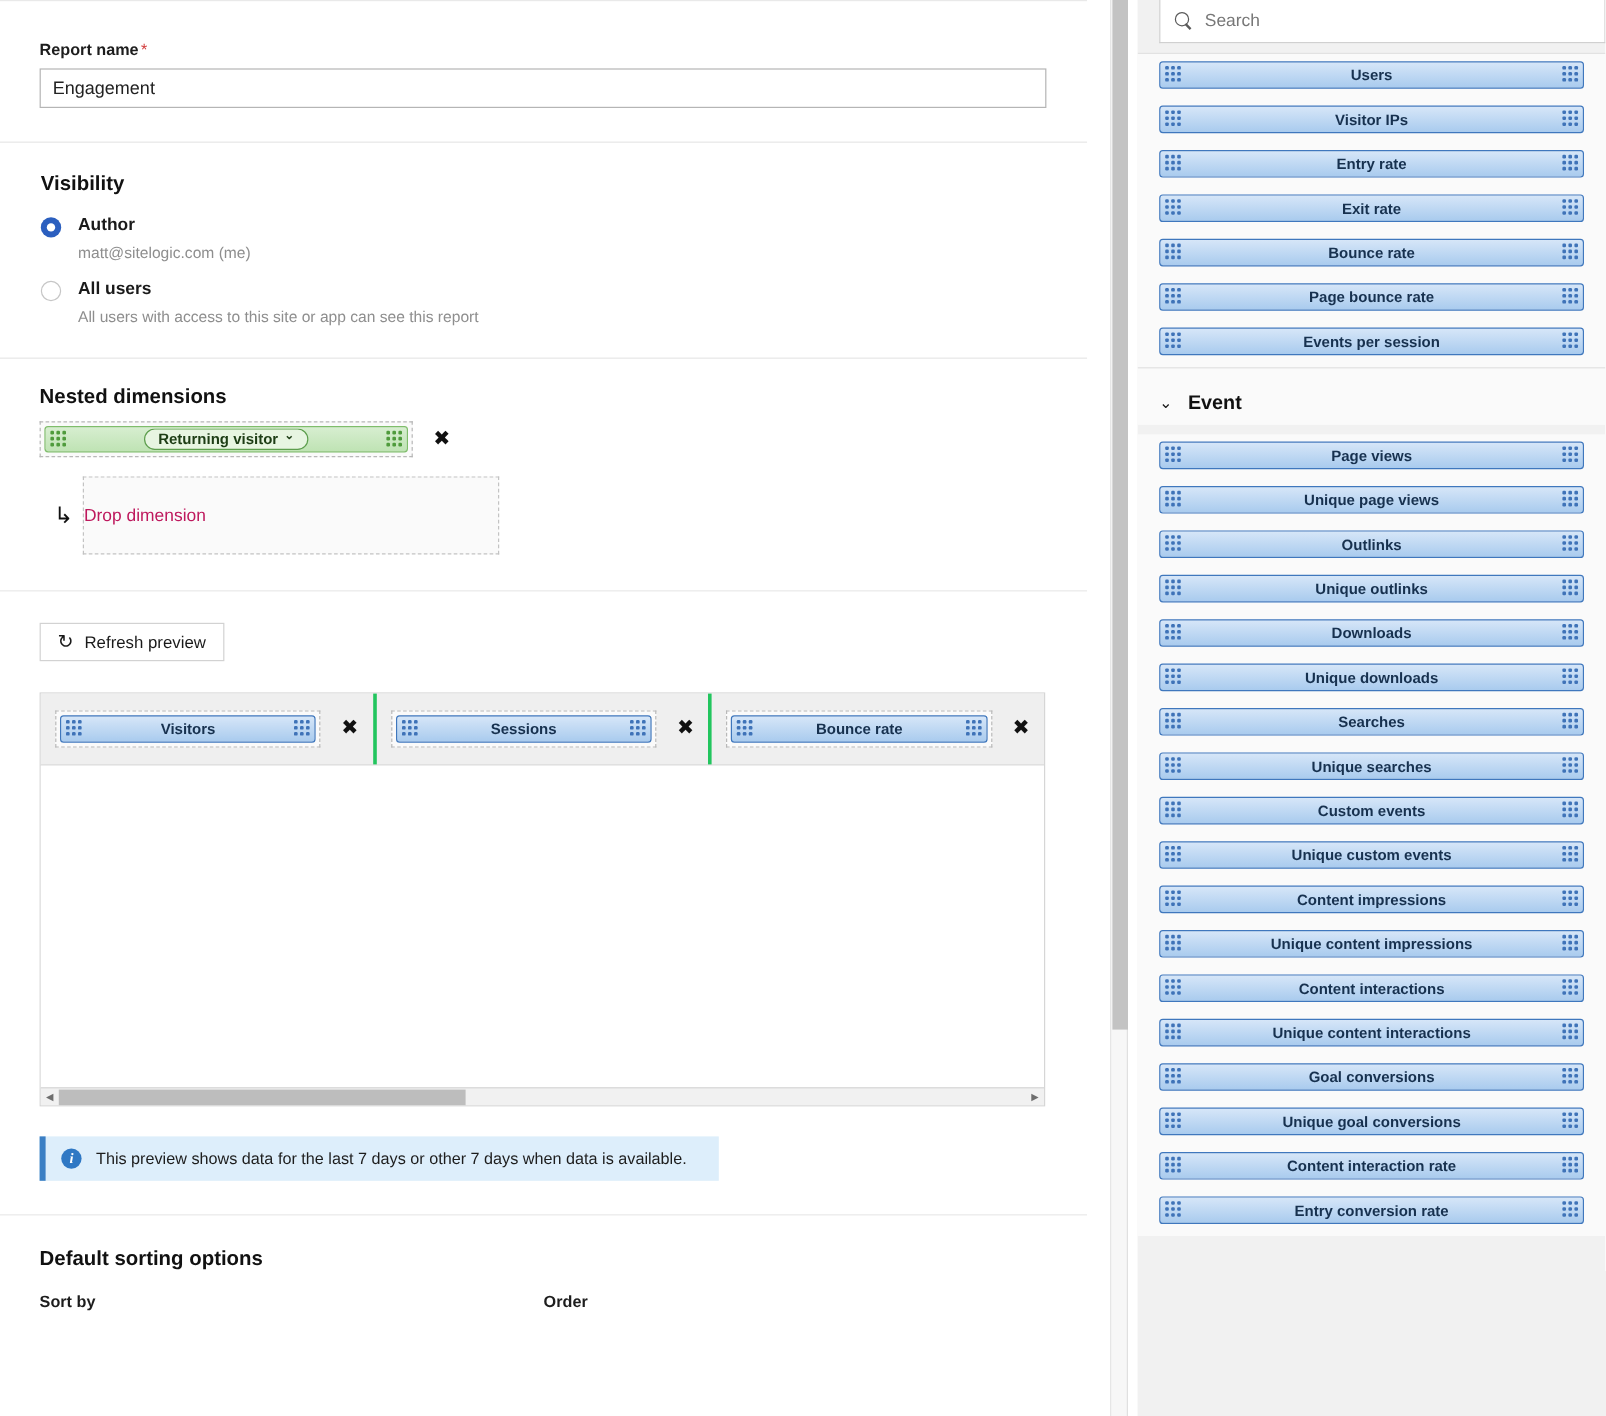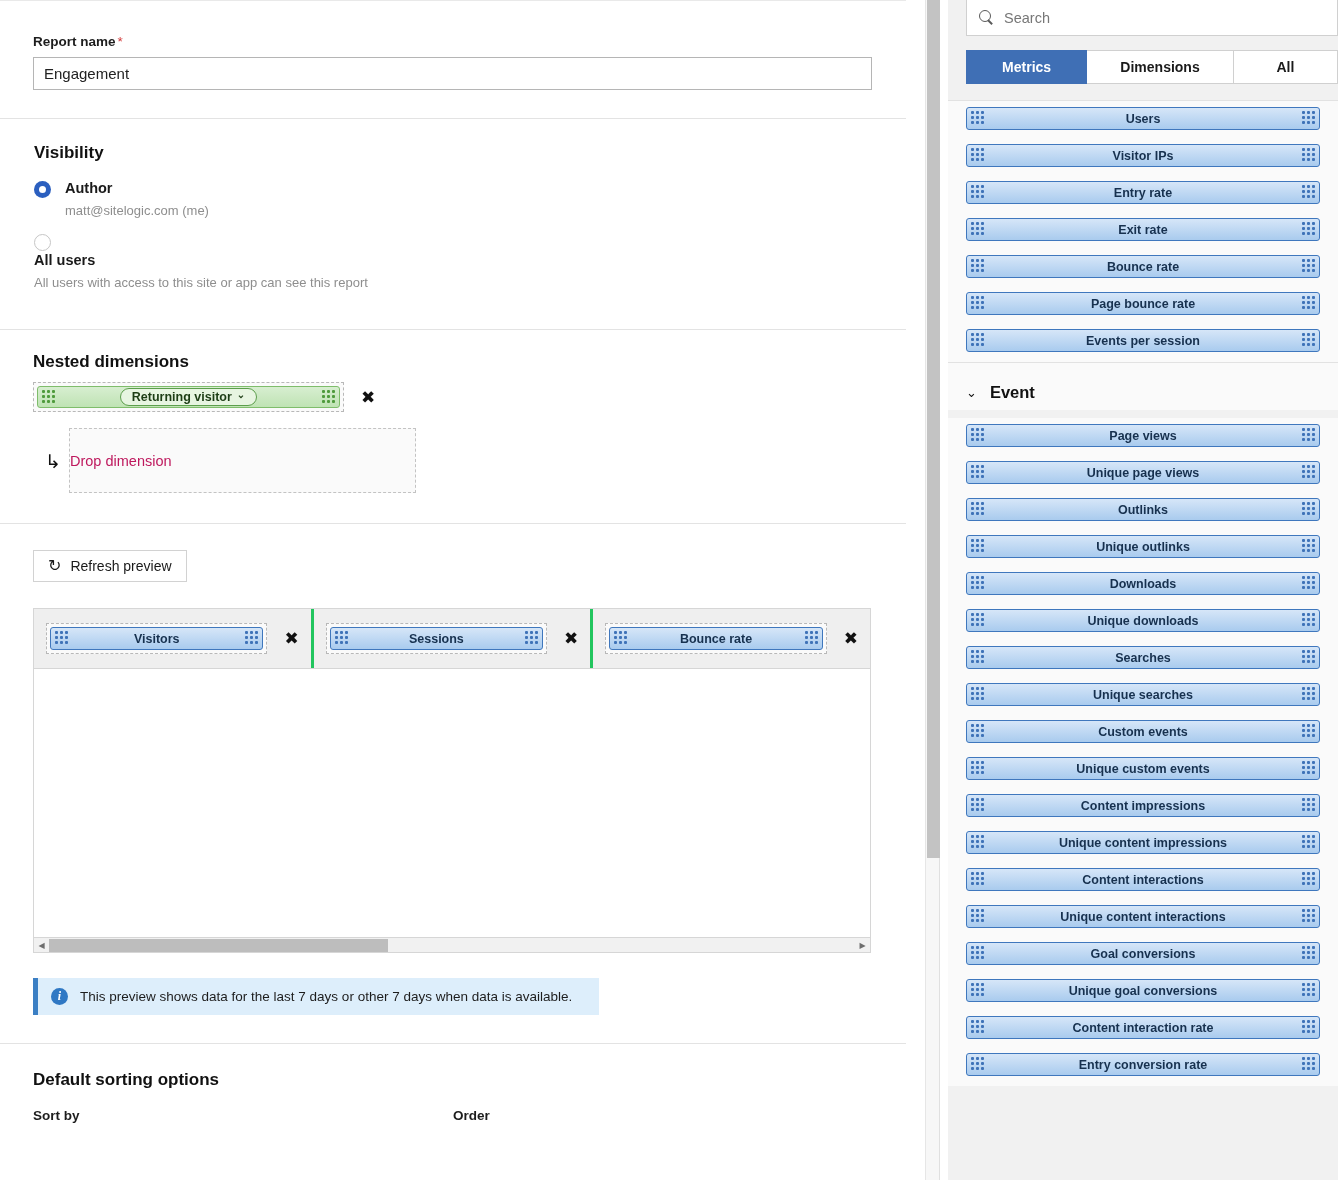--- a/index.html
+++ b/index.html
@@ -53,21 +53,21 @@
 
   
   .sec-visibility { padding-top: 24px; padding-bottom: 26px; padding-left: 34px; }
   .sec-heading {
     font-size: 17px;
     font-weight: bold;
     color: #111;
     margin: 0 0 16px 0;
   }
   .radio-row { display: flex; align-items: flex-start; margin-bottom: 13px; }
-  .radio-row:last-child { margin-bottom: 12px; flex-direction: column; }
+  .radio-row:last-child { margin-bottom: 0; }
   .radio-outer {
     width: 17px; height: 17px;
     border-radius: 50%;
     border: 1.5px solid #c6c6c6;
     background: #fff;
     margin-right: 14px;
     margin-top: 2px;
     flex: 0 0 auto;
     position: relative;
   }
@@ -633,25 +633,20 @@
 
 <div id="right-panel">
 
   <div class="rp-searchwrap">
     <div class="rp-search">
       <span class="search-ico"></span>
       <span class="search-ph">Search</span>
     </div>
   </div>
 
-  <div class="rp-tabs">
-    <div class="tab tab-metrics active">Metrics</div>
-    <div class="tab tab-dimensions">Dimensions</div>
-    <div class="tab tab-all">All</div>
-  </div>
 
   <div class="rp-list">
     <div class="chip chip-blue metric-item">
       <span class="grip grip-blue">
           <i></i>
           <i></i>
           <i></i>
           <i></i>
           <i></i>
           <i></i>

